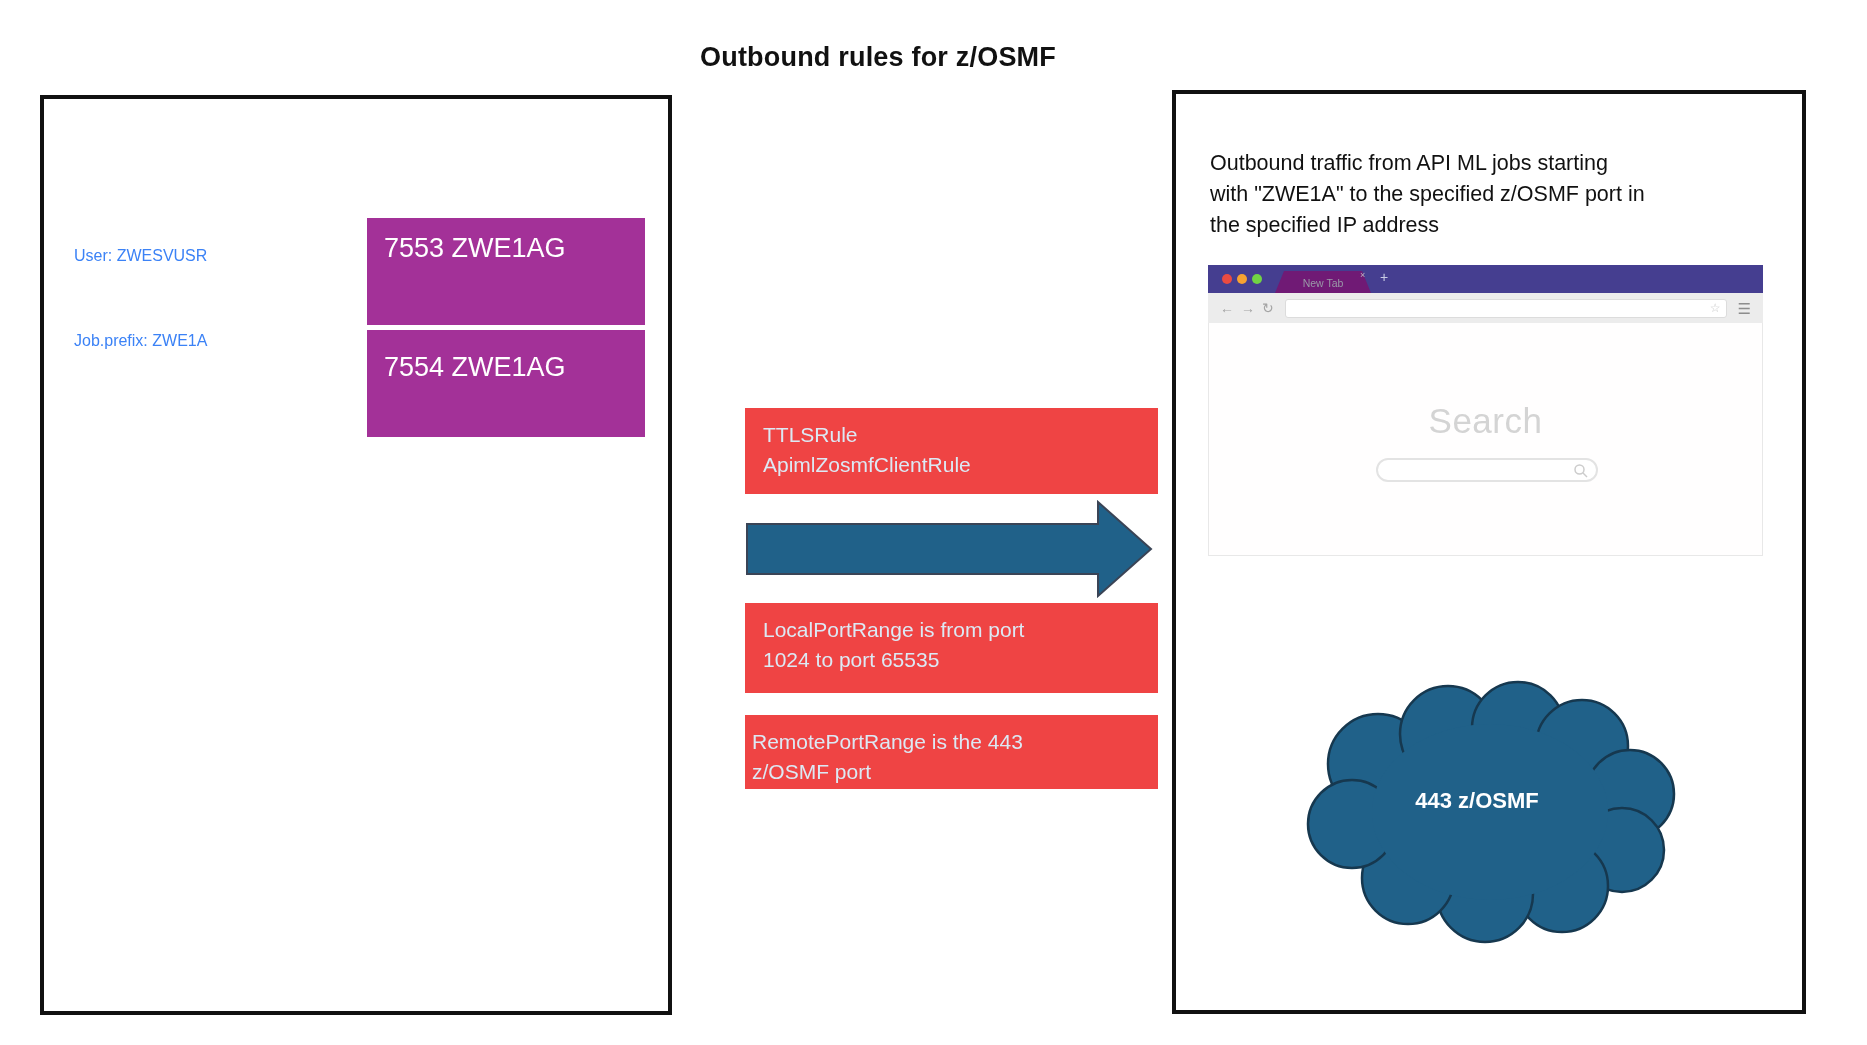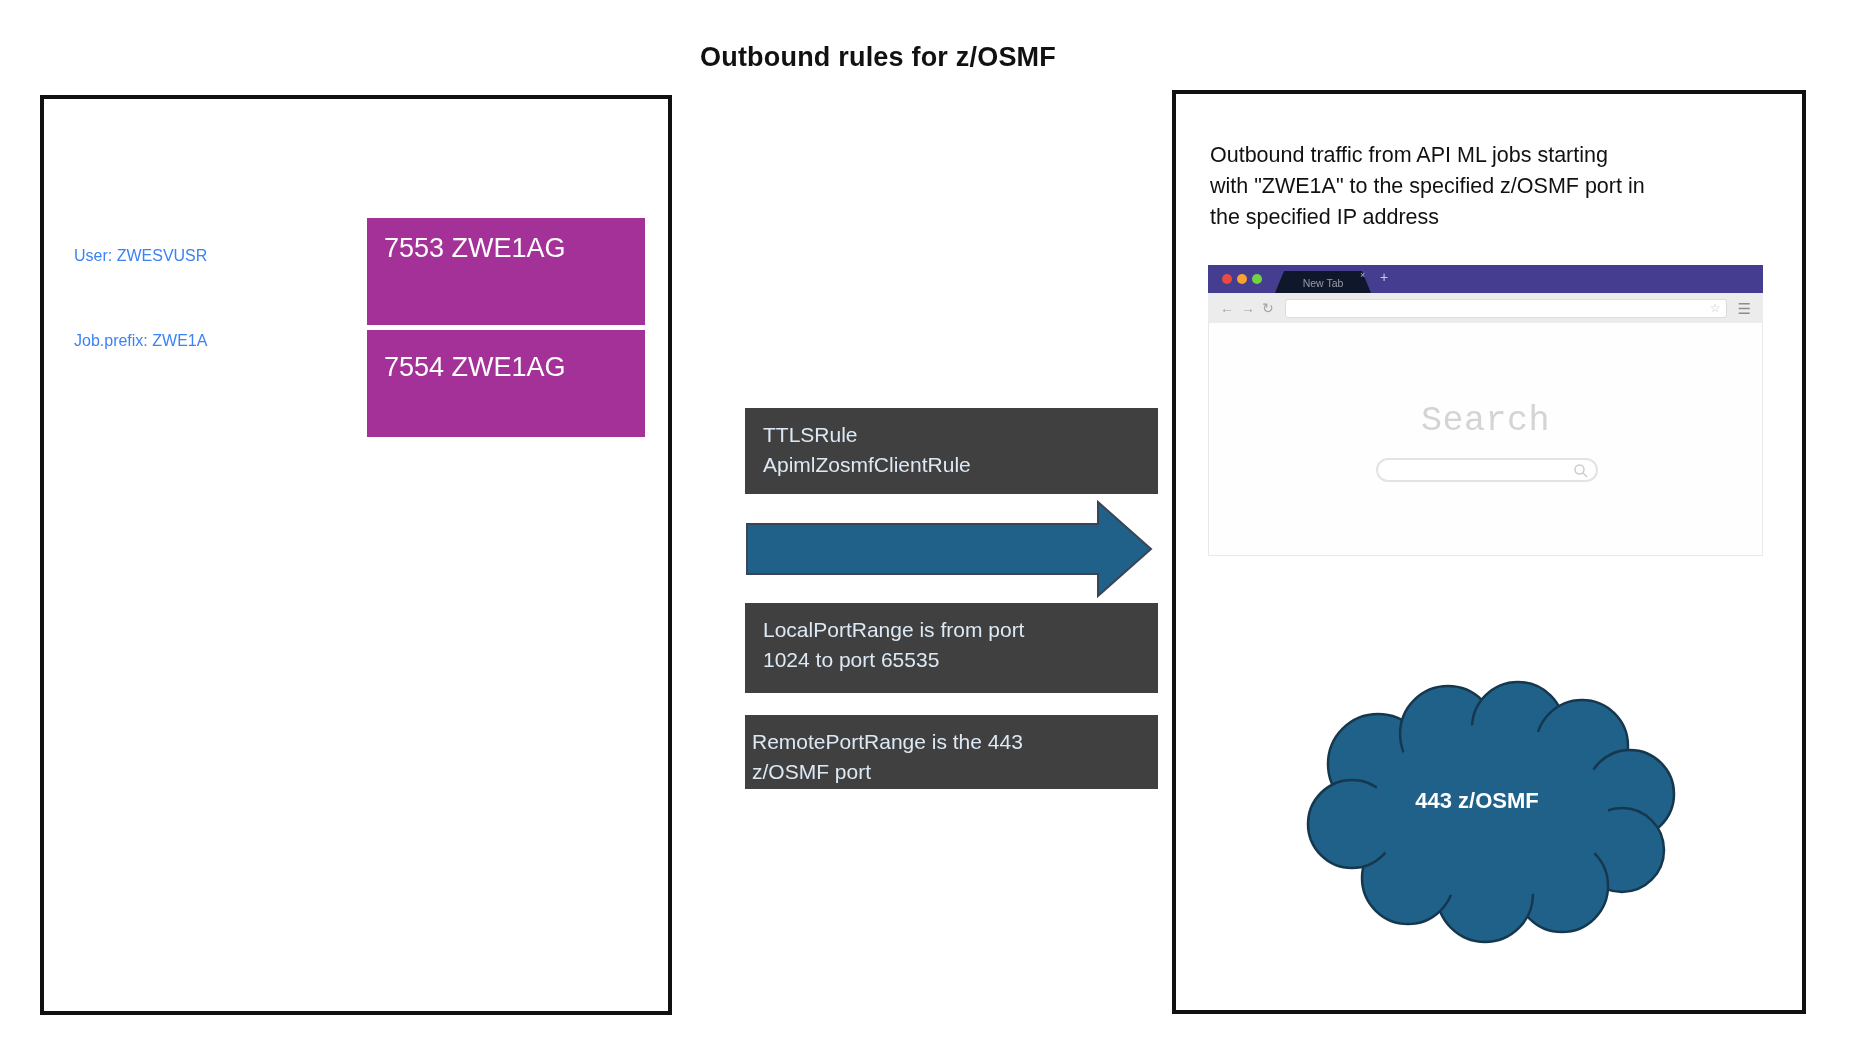--- a/index.html
+++ b/index.html
@@ -30,56 +30,56 @@
     position:absolute;left:367px;width:278px;height:107px;
     background:#A33198;color:#fff;font-size:27px;
     box-sizing:border-box;padding:15px 4px 0 17px;
   }
   .port-box-1{top:218px;}
   .port-box-2{top:330px;padding-top:22px;}
 
   
   .rule-box{
     position:absolute;left:745px;width:413px;box-sizing:border-box;
-    background:#404040;color:#DCE9F4;
+    background:#ef4444;color:#DCE9F4;
     font-size:21px;line-height:30px;padding:12px 18px;
   }
   .ttls-box{top:408px;height:86px;}
   .local-box{top:603px;height:90px;}
   .remote-box{top:715px;height:74px;padding-left:7px;}
   .arrow-wrap{position:absolute;left:746px;top:500px;width:408px;height:98px;}
   .note-text{
     position:absolute;left:750px;top:818px;width:410px;
     font-size:21.5px;line-height:30px;color:#111;
   }
 
   
   .right-box{
     position:absolute;left:1172px;top:90px;width:634px;height:924px;
     border:4px solid #111;background:#fff;box-sizing:border-box;
   }
   .right-desc{
-    position:absolute;left:1210px;top:140px;width:520px;
+    position:absolute;left:1210px;top:148px;width:520px;
     font-size:21.5px;line-height:31px;color:#111;
   }
 
   
   .browser{
     position:absolute;left:1208px;top:265px;width:555px;height:348px;
   }
   .browser-titlebar{
     position:absolute;left:0;top:0;width:100%;height:28px;background:#453E90;
   }
   .traffic-dot{position:absolute;top:9px;width:10px;height:10px;border-radius:50%;}
   .dot-red{left:14px;background:#EA4B41;}
   .dot-orange{left:29px;background:#F7A231;}
   .dot-green{left:44px;background:#71D344;}
   .browser-tab{
     position:absolute;left:67px;top:6px;width:96px;height:22px;
-    background:#0f172a;
+    background:#701a75;
     clip-path:polygon(9px 0, calc(100% - 9px) 0, 100% 100%, 0 100%);
     font-size:10.5px;color:#9A9AA8;text-align:center;line-height:24px;
   }
   .tab-close{
     position:absolute;left:152px;top:5px;font-size:9px;color:#B9B9C4;
   }
   .new-tab-btn{
     position:absolute;left:172px;top:4px;font-size:14px;color:#C9CCE5;
   }
   .browser-toolbar{
@@ -96,21 +96,21 @@
   .star-ico{
     position:absolute;right:6px;top:2px;font-size:12px;color:#C9C9C9;
   }
   .menu-ico{font-size:15px;color:#8D8D8D;line-height:1;}
   .browser-content{
     position:absolute;left:0;top:58px;width:100%;height:233px;
     background:#FFFEFE;border:1px solid #E8E8E8;border-top:none;box-sizing:border-box;
   }
   .search-heading{
     position:absolute;left:0;top:78px;width:100%;text-align:center;
-    font-size:35px;color:#D4D4D4;letter-spacing:.5px;font-family:Liberation Mono, monospace;
+    font-size:35px;color:#D4D4D4;letter-spacing:.5px;
   }
   .search-pill{
     position:absolute;left:167px;top:135px;width:222px;height:24px;
     border:2px solid #E3E3E3;border-radius:14px;background:#fff;box-sizing:border-box;
   }
   .magnifier{position:absolute;right:7px;top:3px;}
 
   
   .cloud-wrap{position:absolute;left:1300px;top:672px;width:380px;height:275px;}
   .cloud-label{

